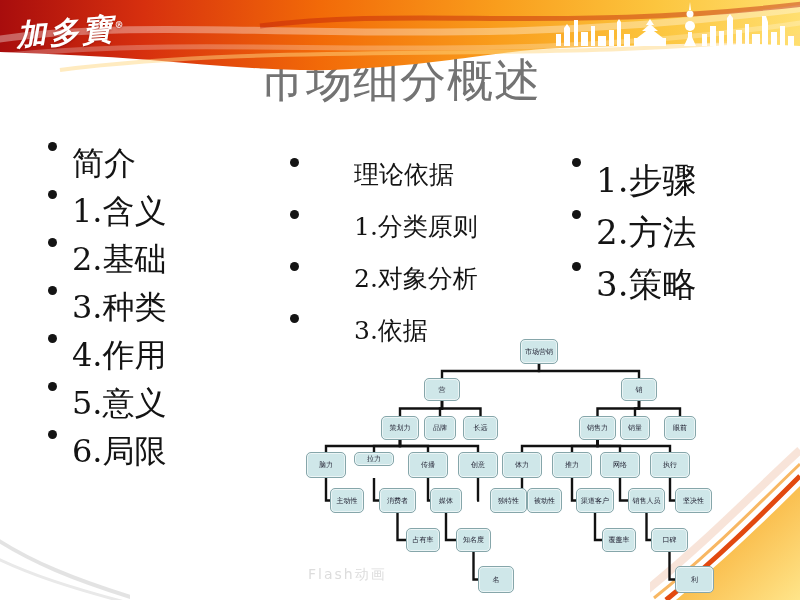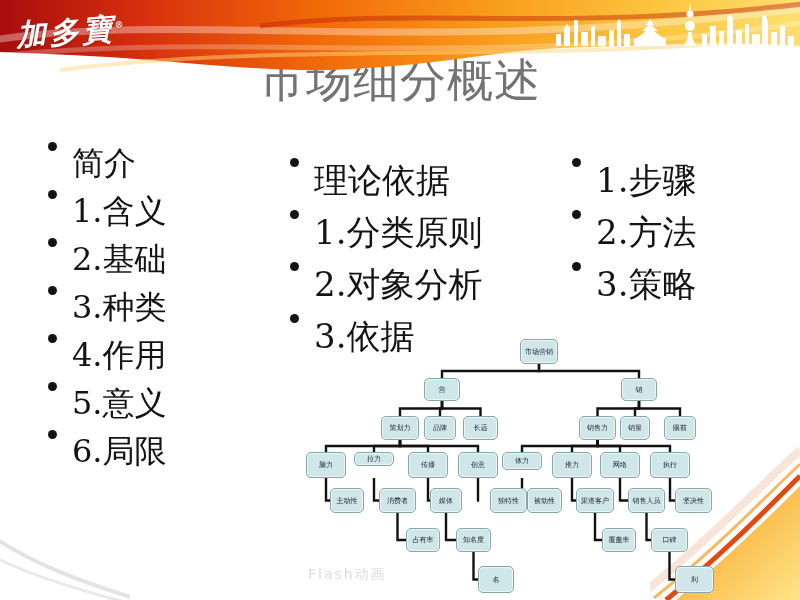--- a/index.html
+++ b/index.html
@@ -12,21 +12,21 @@
         text-shadow:0 1px 2px rgba(120,0,0,.45);}
   .logo sup{font-size:9px;font-style:normal;vertical-align:super;}
   
   .title{position:absolute;top:50px;left:0;width:800px;text-align:center;font-size:46px;
          color:#737373;z-index:2;letter-spacing:1px;}
   
   .col{position:absolute;z-index:3;color:#141414;}
   .col .li{display:flex;align-items:flex-start;}
   .dot{width:9px;height:9px;border-radius:50%;background:#141414;flex:0 0 9px;margin-right:15px;}
   .col1{left:48px;top:142px;} .col1 .li{height:48px;font-size:32px;}
-  .col2{left:290px;top:158px;} .col2 .li{height:52px;font-size:34px;}
+  .col2{left:290px;top:158px;} .col2 .li{height:52px;font-size:25px;gap:40px;}
   .col3{left:572px;top:158px;} .col3 .li{height:52px;font-size:34px;}
   
   .tree{position:absolute;inset:0;z-index:1;}
   #tree-edges{position:absolute;left:0;top:0;}
   #tree-edges polyline{fill:none;stroke:var(--line-color,#111);stroke-width:2.4;}
   .node{position:absolute;background:var(--node-fill,#cfe7e9);
         border:1px solid var(--node-border,#86a6aa);border-radius:5px;box-sizing:border-box;
         display:flex;align-items:center;justify-content:center;
         font-size:7px;color:#223;font-family:"DejaVu Sans",sans-serif;
         box-shadow:0 0 0 1px rgba(255,255,255,.6) inset;}
@@ -181,21 +181,21 @@
       <div class="node" style="left: 381px; top: 416px; width: 38px; height: 24px;">策划力</div>
       <div class="node" style="left: 424px; top: 416px; width: 32px; height: 24px;">品牌</div>
       <div class="node" style="left: 463px; top: 416px; width: 35px; height: 24px;">长远</div>
       <div class="node" style="left: 579px; top: 416px; width: 37px; height: 24px;">销售力</div>
       <div class="node" style="left: 620px; top: 416px; width: 30px; height: 24px;">销量</div>
       <div class="node" style="left: 664px; top: 416px; width: 32px; height: 24px;">眼前</div>
       <div class="node" style="left: 306px; top: 452px; width: 40px; height: 26px;">脑力</div>
       <div class="node" style="left: 354px; top: 452px; width: 40px; height: 14px;">拉力</div>
       <div class="node" style="left: 408px; top: 452px; width: 40px; height: 26px;">传播</div>
       <div class="node" style="left: 458px; top: 452px; width: 40px; height: 26px;">创意</div>
-      <div class="node" style="left: 502px; top: 452px; width: 40px; height: 18px;">体力</div>
+      <div class="node" style="left: 502px; top: 452px; width: 40px; height: 26px;">体力</div>
       <div class="node" style="left: 552px; top: 452px; width: 40px; height: 26px;">推力</div>
       <div class="node" style="left: 600px; top: 452px; width: 40px; height: 26px;">网络</div>
       <div class="node" style="left: 650px; top: 452px; width: 40px; height: 26px;">执行</div>
       <div class="node" style="left: 330px; top: 488px; width: 34px; height: 25px;">主动性</div>
       <div class="node" style="left: 379px; top: 488px; width: 37px; height: 25px;">消费者</div>
       <div class="node" style="left: 430px; top: 488px; width: 32px; height: 25px;">媒体</div>
       <div class="node" style="left: 490px; top: 488px; width: 37px; height: 25px;">独特性</div>
       <div class="node" style="left: 527px; top: 488px; width: 35px; height: 25px;">被动性</div>
       <div class="node" style="left: 576px; top: 488px; width: 38px; height: 25px;">渠道客户</div>
       <div class="node" style="left: 628px; top: 488px; width: 37px; height: 25px;">销售人员</div>

